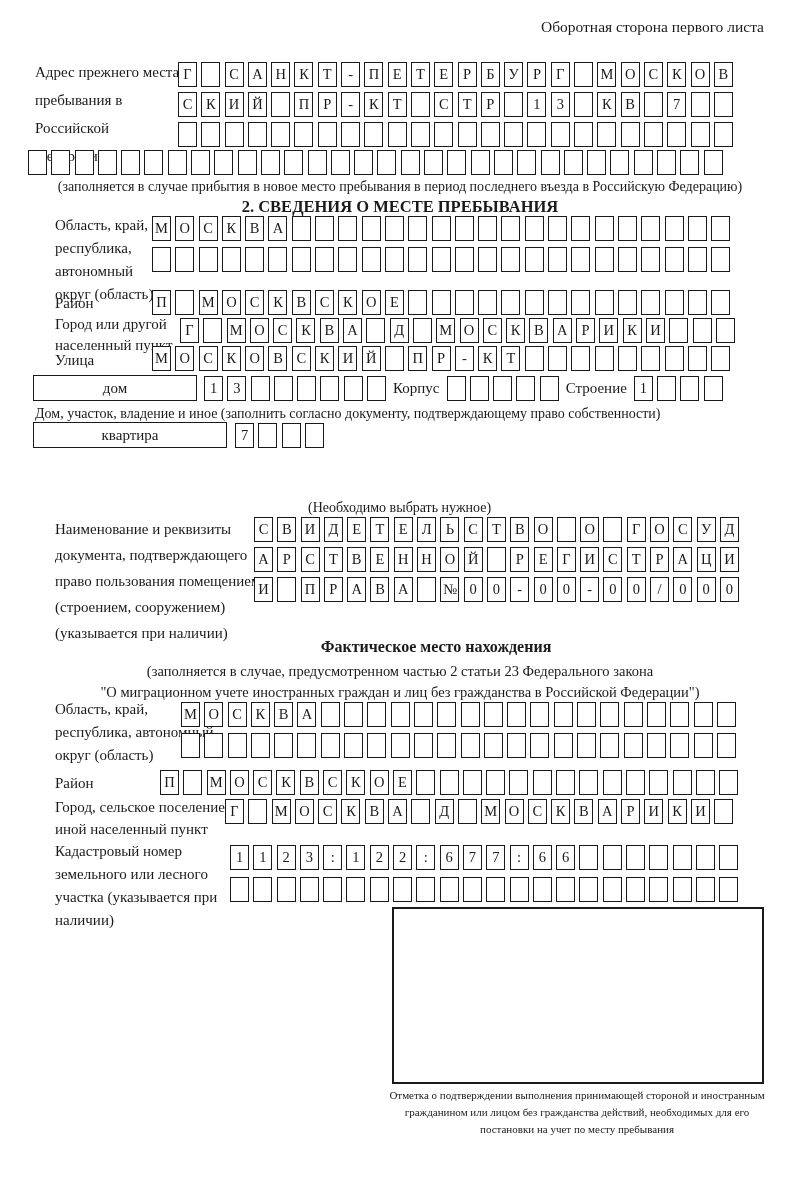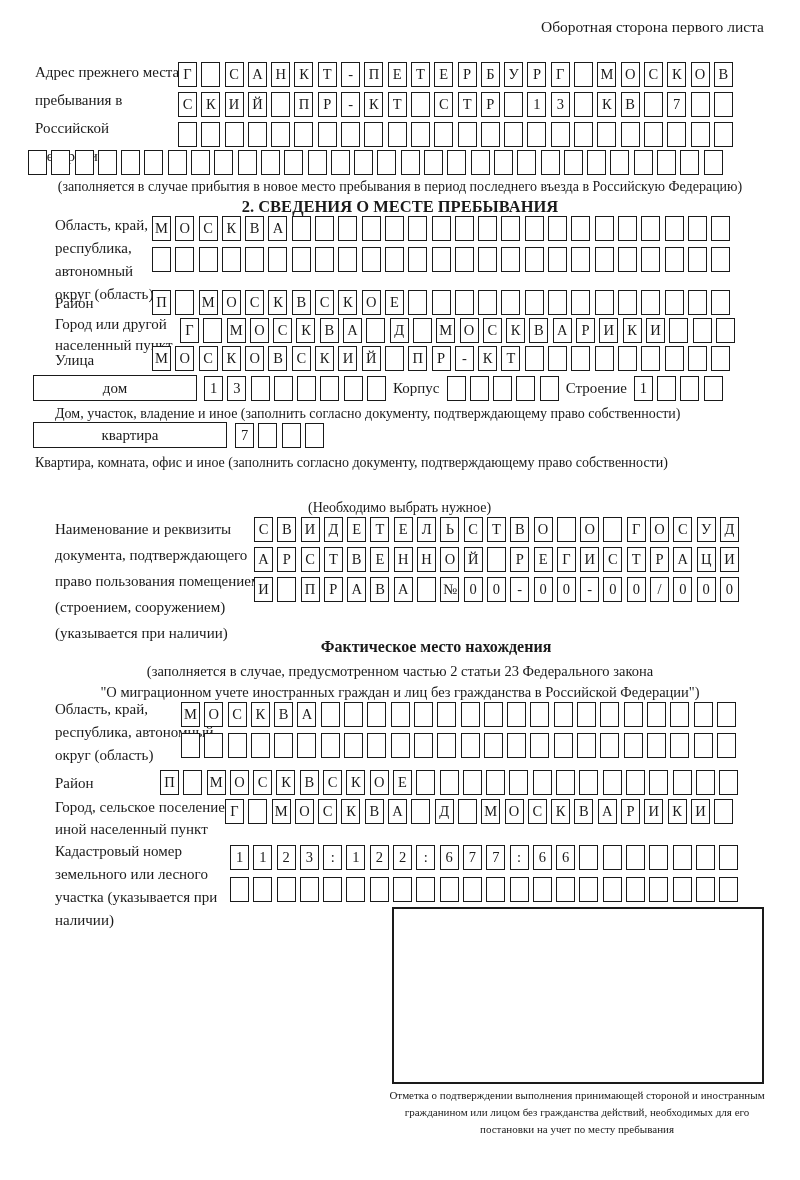--- a/index.html
+++ b/index.html
@@ -313,32 +313,31 @@
         <span class="cbox"></span>
       </div>
     <span class="inline-label">Строение</span>
     <div class="grp">
         <span class="cbox">1</span>
         <span class="cbox"></span>
         <span class="cbox"></span>
         <span class="cbox"></span>
       </div>
   </div>
-  <div class="abs note" style="left:35px;top:406px;margin-left:20px;">Дом, участок, владение и иное (заполнить согласно документу, подтверждающему право собственности)</div>
+  <div class="abs note" style="left:35px;top:406px;">Дом, участок, владение и иное (заполнить согласно документу, подтверждающему право собственности)</div>
 
   <div class="flexrow" style="left:33px;top:422px;gap:8px;">
     <div class="widebox" style="width:192px;">квартира</div>
     <div class="grp">
         <span class="cbox">7</span>
         <span class="cbox"></span>
         <span class="cbox"></span>
         <span class="cbox"></span>
       </div>
   </div>
-  <div class="abs note" style="left:35px;top:455px;">Квартира, комната, офис и иное (заполнить согласно документу, подтверждающему право собственности)</div>
 
   <div class="abs note" style="left:308px;top:500px;">(Необходимо выбрать нужное)</div>
 
   <div class="abs lbl" style="left:35px;top:516px;width:218px;line-height:26px;">Наименование и реквизиты документа, подтверждающего право пользования помещением (строением, сооружением) (указывается при наличии)</div>
   <div class="boxrow" style="left:254px;top:517px;">
       <span class="cbox">С</span>
       <span class="cbox">В</span>
       <span class="cbox">И</span>
       <span class="cbox">Д</span>
       <span class="cbox">Е</span>

